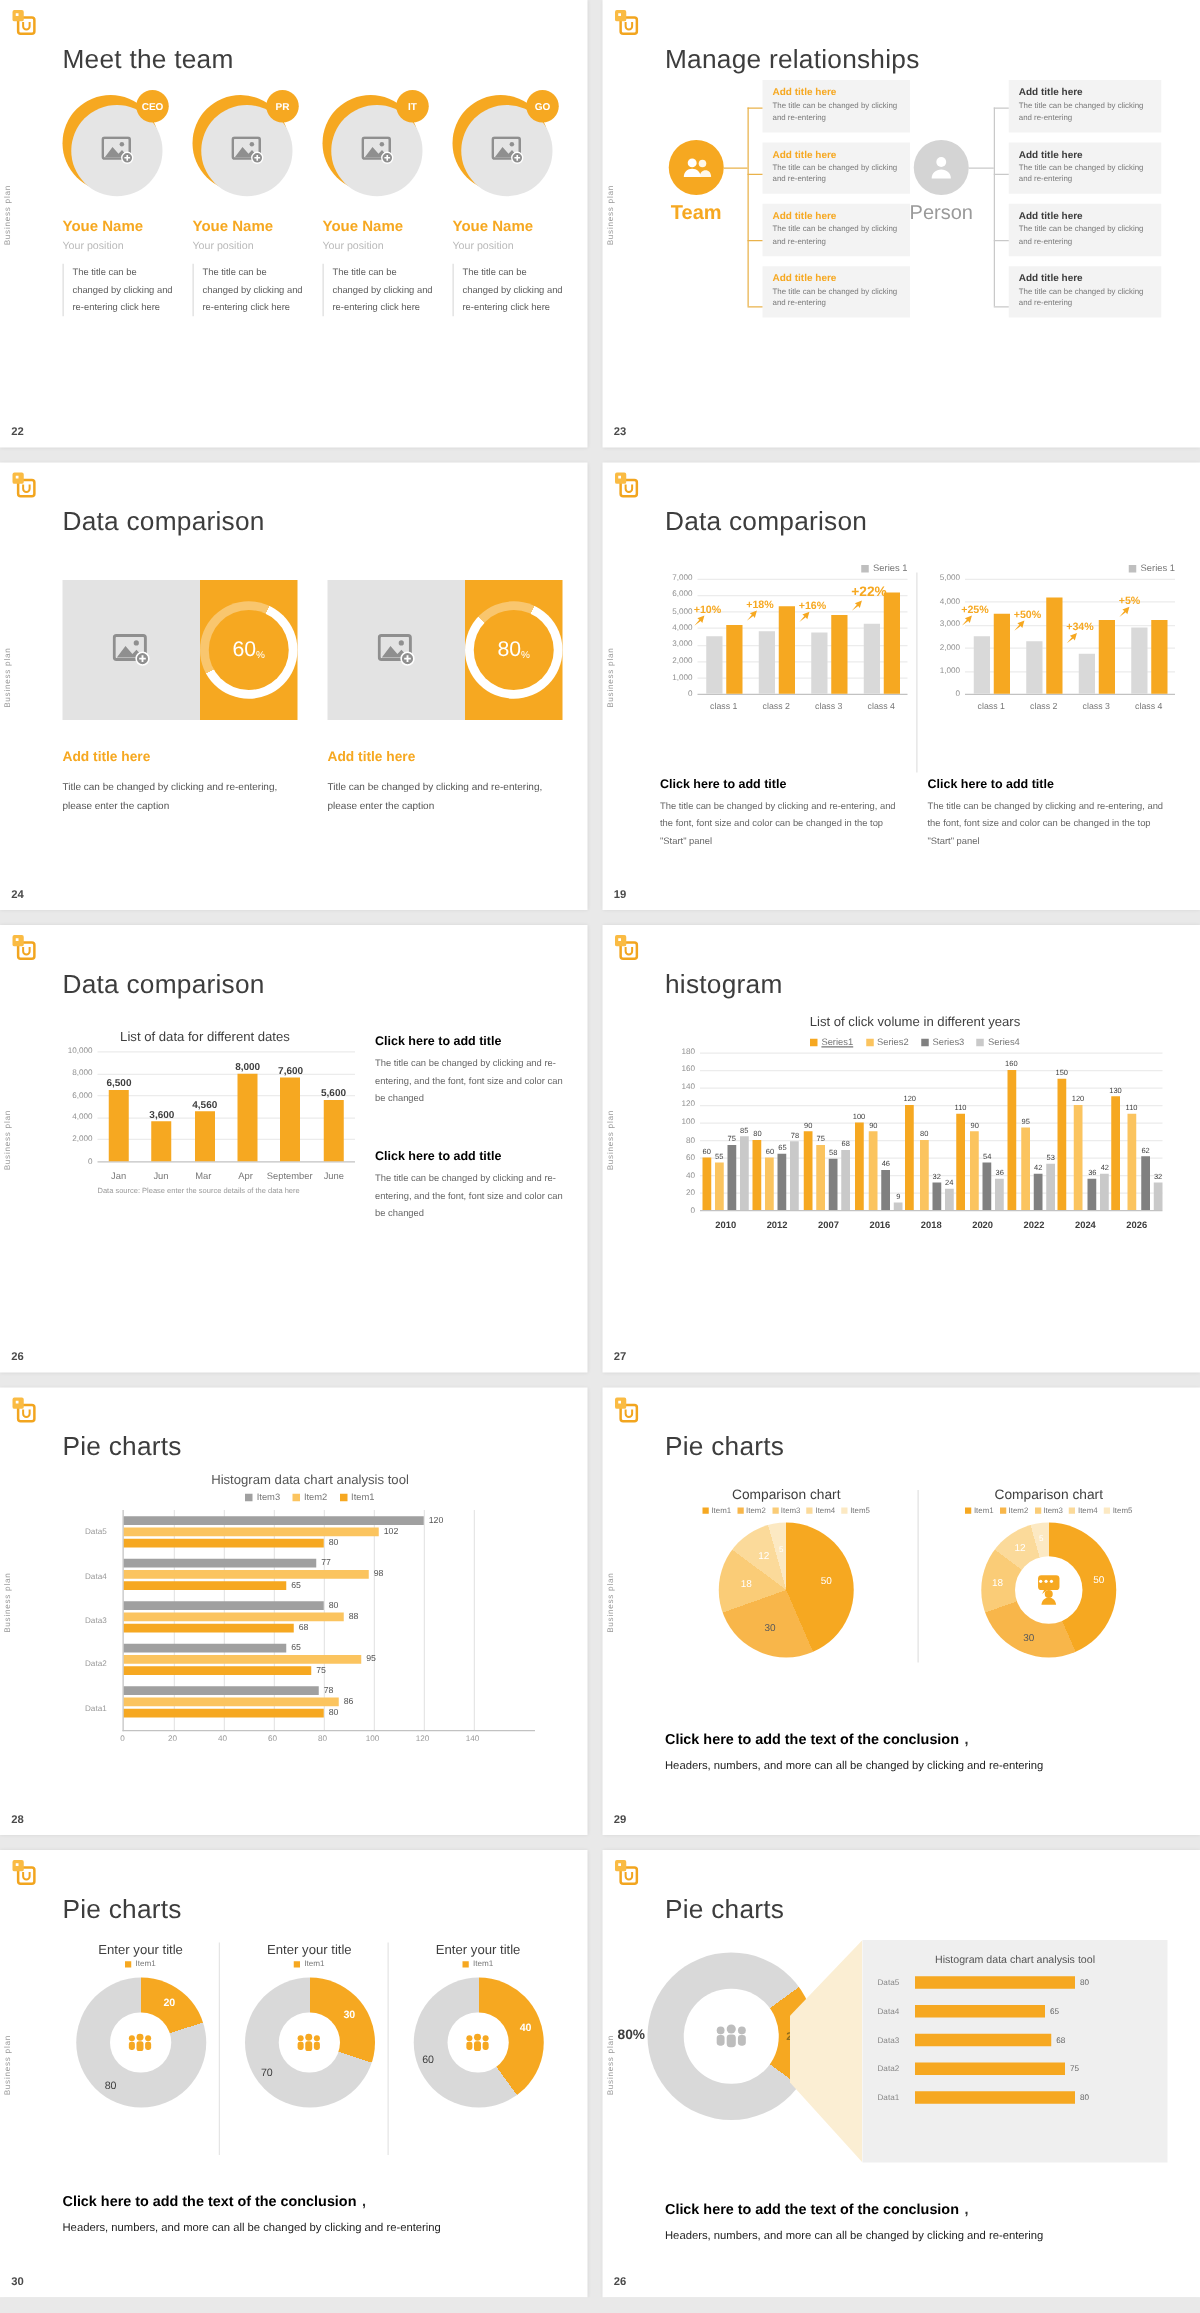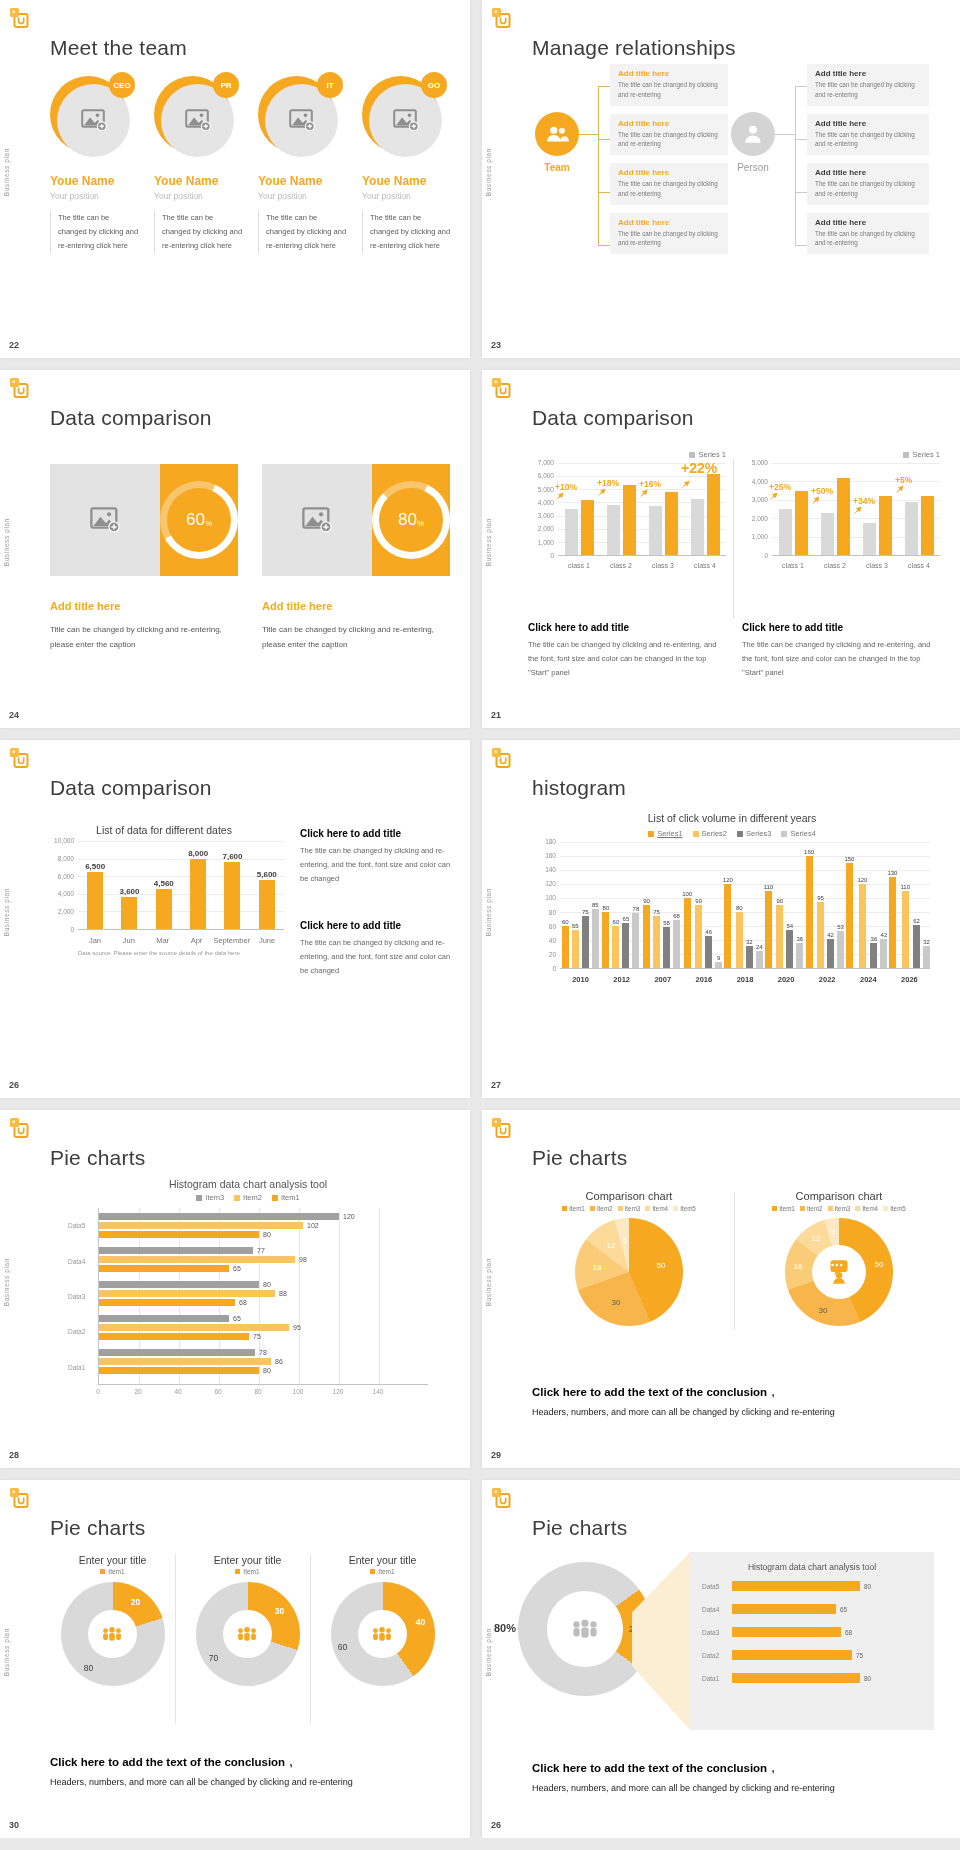--- a/index.html
+++ b/index.html
@@ -15,21 +15,21 @@
   .members{position:absolute;left:50px;top:76px;width:406px;display:grid;grid-template-columns:repeat(4,1fr);gap:10px;}
   .av{position:relative;width:82px;height:84px;}
   .av-ring{position:absolute;left:0;top:0;width:77px;height:77px;border-radius:50%;}
   .av-img{position:absolute;left:7px;top:8px;width:73px;height:73px;border-radius:50%;background:#E5E5E5;display:flex;align-items:center;justify-content:center;}
   .badge{position:absolute;right:-3px;top:-4px;width:26px;height:26px;border-radius:50%;color:#fff;font-size:8px;font-weight:bold;display:flex;align-items:center;justify-content:center;}
   .mname{margin-top:14px;font-size:12px;font-weight:bold;}
   .mpos{margin-top:3px;font-size:8.5px;color:#B9B9B9;}
   .mdesc{margin-top:10px;font-size:7.5px;color:#5c5c5c;line-height:1.85;border-left:1px solid #ddd;padding-left:7px;width:82px;}
   
   .cicon{position:absolute;width:44px;height:44px;border-radius:50%;display:flex;align-items:center;justify-content:center;}
-  .clabel{position:absolute;width:80px;text-align:center;font-size:10px;font-weight:bold;}
+  .clabel{position:absolute;width:80px;text-align:center;font-size:16px;font-weight:bold;}
   .boxcol{position:absolute;display:flex;flex-direction:column;gap:8px;}
   .relbox{background:#F3F3F3;padding:5px 8px 6px;}
   .relbox .bt{font-size:8px;font-weight:bold;}
   .relbox .bx{font-size:6.3px;color:#7a7a7a;line-height:1.55;margin-top:2px;}
   .conn{position:absolute;background:transparent;}
   
   .card{position:absolute;width:188px;height:112px;display:flex;}
   .card .cl{width:112px;background:#E3E3E3;display:flex;align-items:center;justify-content:center;}
   .card .cr{flex:1;display:flex;align-items:center;justify-content:center;}
   .gauge{position:relative;width:78px;height:78px;border-radius:50%;}
@@ -368,21 +368,21 @@
                     </svg></div>
                 </div>
               </div>
               <div class="grp">
                 <div class="bw">
                   <div style="width: 13px; height: 56.5px; background: rgb(217, 217, 217);"></div>
                 </div>
                 <div class="bw">
                   <div style="width: 13px; height: 81.5px; background: rgb(246, 168, 33);"></div>
                 </div>
-                <div class="pct" style="left: -3px; bottom: 63px; color: rgb(246, 168, 33); font-size: 14px;">
+                <div class="pct" style="left: -3px; bottom: 63px; color: rgb(246, 168, 33); font-size: 11px;">
                   <div>+22%</div>
                   <div><svg width="9" height="9" viewBox="0 0 10 10">
                       <path d="M0.5 9.5 L5 4.2 L3.2 2.8 L9.5 0.5 L7.6 7 L6.2 5.4 Z" fill="#F6A821"></path>
                     </svg></div>
                 </div>
               </div>
             </div>
           </div>
         </div>
         <div class="xlabs" style="width: 168px; margin-left: 30px; font-size: 7px;">
@@ -482,21 +482,21 @@
         </div>
       </div>
     <div class="abs" style="left:46px;top:252px;width:200px">
       <div class="cap-t">Click here to add title</div>
       <div class="cap-x">The title can be changed by clicking and re-entering, and the font, font size and color can be changed in the top "Start" panel</div>
     </div>
     <div class="abs" style="left:260px;top:252px;width:200px">
       <div class="cap-t">Click here to add title</div>
       <div class="cap-x">The title can be changed by clicking and re-entering, and the font, font size and color can be changed in the top "Start" panel</div>
     </div>
-    <span class="pg">21</span>
+    <span class="pg">19</span>
   </section>
 
   <section class="slide" id="sl26">
     <span class="logo"><svg width="20" height="24" viewBox="0 0 20 24">
           <rect x="5.5" y="7" width="13" height="13" rx="2" fill="none" stroke="#F2A51F" stroke-width="2"></rect>
           <path d="M9.5 10.5v3.4a2.6 2.6 0 0 0 5.2 0v-3.4" fill="none" stroke="#F2A51F" stroke-width="1.6"></path>
           <rect x="1" y="1" width="9" height="9" rx="1.5" fill="#FABB43"></rect>
           <rect x="3.6" y="3.6" width="2.2" height="2.2" fill="#fff"></rect>
         </svg></span>
     <span class="side">Business plan</span>

